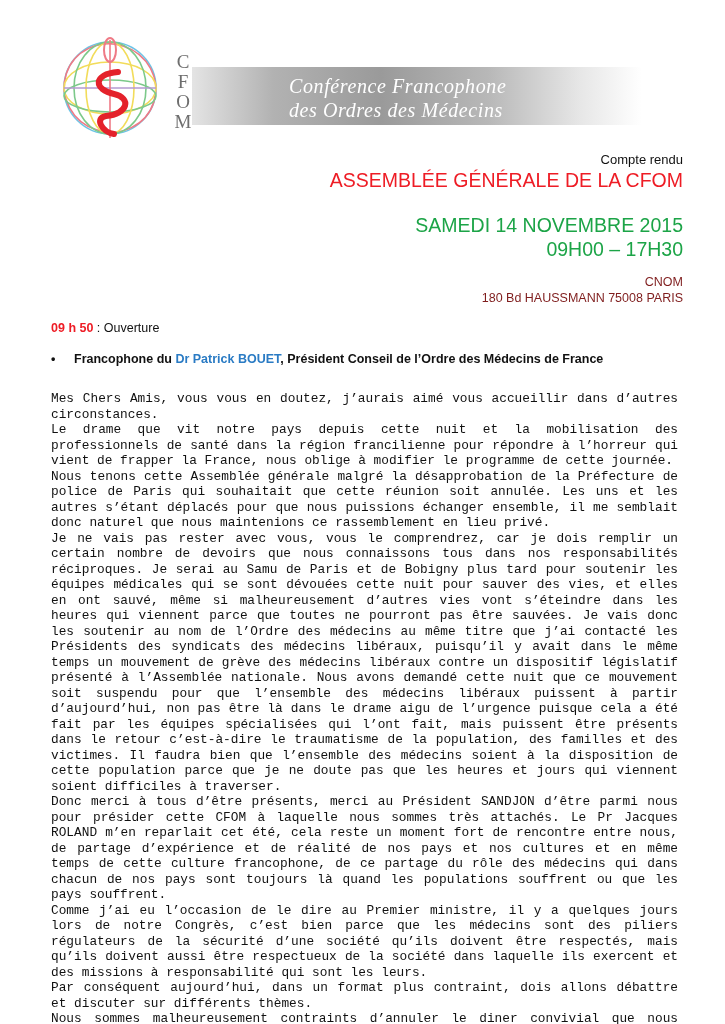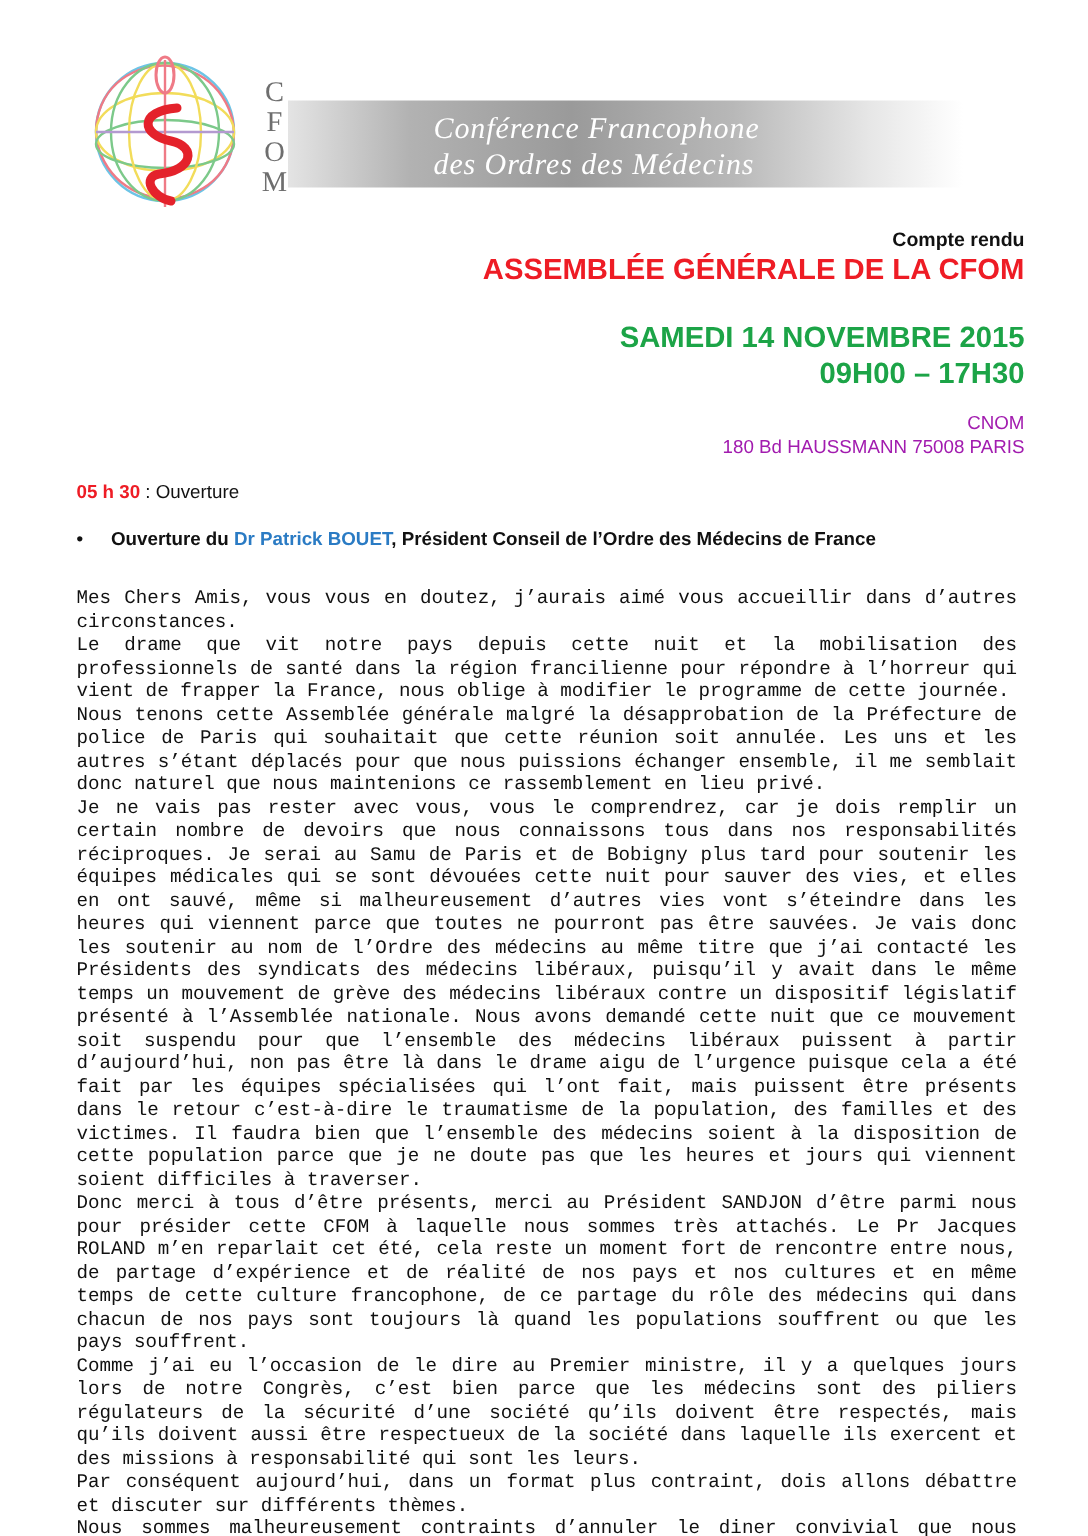--- a/index.html
+++ b/index.html
@@ -5,26 +5,26 @@
   html, body { margin: 0; padding: 0; background: #ffffff; }
   body { width: 725px; height: 1024px; position: relative; overflow: hidden; font-family: "Liberation Sans", sans-serif; color: #111; }
   .header { position: absolute; left: 0; top: 0; width: 725px; height: 145px; }
   .logo-svg { position: absolute; left: 52px; top: 36px; width: 118px; height: 104px; }
   .cfom-letters { position: absolute; left: 172px; top: 52px; width: 22px; font-family: "Liberation Serif", serif; font-size: 19px; line-height: 20px; color: #6e6e6e; text-align: center; }
   .cfom-letters span { display: block; }
   .banner { position: absolute; left: 192px; top: 67px; width: 450px; height: 58px;
     background: linear-gradient(to right, #e4e4e4 0%, #b2b2b2 18%, #9a9a9a 42%, #b8b8b8 66%, #e6e6e6 86%, #ffffff 100%); }
   .banner-text { position: absolute; left: 97px; top: 7px; font-family: "Liberation Serif", serif; color: #ffffff; font-size: 20px; line-height: 24px; letter-spacing: 0.6px; font-style: italic; }
   .banner-text span { display: block; }
-  .right-block { position: absolute; right: 42px; text-align: right; font-weight: bold; }
+  .right-block { position: absolute; right: 42px; text-align: right; font-weight: normal; }
   .compte { top: 152px; font-size: 13px; color: #111; }
   .assemblee { top: 169px; font-size: 19.5px; color: #ee1c25; }
   .date { top: 213px; font-size: 19.5px; color: #1ca447; line-height: 24px; }
   .date span { display: block; }
-  .venue { position: absolute; right: 42px; top: 274px; text-align: right; font-size: 12.5px; color: #a21caf; line-height: 16px; }
+  .venue { position: absolute; right: 42px; top: 274px; text-align: right; font-size: 12.5px; color: #7f1d1d; line-height: 16px; }
   .venue span { display: block; }
   .ouverture { position: absolute; left: 51px; top: 321px; font-size: 12.5px; }
   .ouverture .time { color: #ee1c25; font-weight: bold; }
   .allocution { position: absolute; left: 51px; top: 352px; font-size: 12.5px; font-weight: bold; }
   .allocution .bullet { display: inline-block; width: 23px; }
   .allocution .name { color: #2a7bc4; }
   .body-text { position: absolute; left: 51px; top: 391px; width: 627px; font-size: 12.8px; line-height: 15.5px; text-align: justify; font-family: Liberation Mono, monospace; }
   .body-text p { margin: 0; }
 </style>
 </head>
@@ -63,23 +63,23 @@
 <div class="right-block assemblee">ASSEMBLÉE GÉNÉRALE DE LA CFOM</div>
 <div class="right-block date">
   <span>SAMEDI 14 NOVEMBRE 2015</span>
   <span>09H00 – 17H30</span>
 </div>
 <div class="venue">
   <span>CNOM</span>
   <span>180 Bd HAUSSMANN 75008 PARIS</span>
 </div>
 
-<div class="ouverture"><span class="time">05 h 30</span><span> : </span><span>Ouverture</span></div>
+<div class="ouverture"><span class="time">09 h 50</span><span> : </span><span>Ouverture</span></div>
 
-<div class="allocution"><span class="bullet">•</span><span>Ouverture du </span><span class="name">Dr Patrick BOUET</span><span>, Président Conseil de l’Ordre des Médecins de France</span></div>
+<div class="allocution"><span class="bullet">•</span><span>Francophone du </span><span class="name">Dr Patrick BOUET</span><span>, Président Conseil de l’Ordre des Médecins de France</span></div>
 
 <div class="body-text">
   <p>Mes Chers Amis, vous vous en doutez, j’aurais aimé vous accueillir dans d’autres circonstances.</p>
   <p>Le drame que vit notre pays depuis cette nuit et la mobilisation des professionnels de santé dans la région francilienne pour répondre à l’horreur qui vient de frapper la France, nous oblige à modifier le programme de cette journée.</p>
   <p>Nous tenons cette Assemblée générale malgré la désapprobation de la Préfecture de police de Paris qui souhaitait que cette réunion soit annulée. Les uns et les autres s’étant déplacés pour que nous puissions échanger ensemble, il me semblait donc naturel que nous maintenions ce rassemblement en lieu privé.</p>
   <p>Je ne vais pas rester avec vous, vous le comprendrez, car je dois remplir un certain nombre de devoirs que nous connaissons tous dans nos responsabilités réciproques. Je serai au Samu de Paris et de Bobigny plus tard pour soutenir les équipes médicales qui se sont dévouées cette nuit pour sauver des vies, et elles en ont sauvé, même si malheureusement d’autres vies vont s’éteindre dans les heures qui viennent parce que toutes ne pourront pas être sauvées. Je vais donc les soutenir au nom de l’Ordre des médecins au même titre que j’ai contacté les Présidents des syndicats des médecins libéraux, puisqu’il y avait dans le même temps un mouvement de grève des médecins libéraux contre un dispositif législatif présenté à l’Assemblée nationale. Nous avons demandé cette nuit que ce mouvement soit suspendu pour que l’ensemble des médecins libéraux puissent à partir d’aujourd’hui, non pas être là dans le drame aigu de l’urgence puisque cela a été fait par les équipes spécialisées qui l’ont fait, mais puissent être présents dans le retour c’est-à-dire le traumatisme de la population, des familles et des victimes. Il faudra bien que l’ensemble des médecins soient à la disposition de cette population parce que je ne doute pas que les heures et jours qui viennent soient difficiles à traverser.</p>
   <p>Donc merci à tous d’être présents, merci au Président SANDJON d’être parmi nous pour présider cette CFOM à laquelle nous sommes très attachés. Le Pr Jacques ROLAND m’en reparlait cet été, cela reste un moment fort de rencontre entre nous, de partage d’expérience et de réalité de nos pays et nos cultures et en même temps de cette culture francophone, de ce partage du rôle des médecins qui dans chacun de nos pays sont toujours là quand les populations souffrent ou que les pays souffrent.</p>
   <p>Comme j’ai eu l’occasion de le dire au Premier ministre, il y a quelques jours lors de notre Congrès, c’est bien parce que les médecins sont des piliers régulateurs de la sécurité d’une société qu’ils doivent être respectés, mais qu’ils doivent aussi être respectueux de la société dans laquelle ils exercent et des missions à responsabilité qui sont les leurs.</p>
   <p>Par conséquent aujourd’hui, dans un format plus contraint, dois allons débattre et discuter sur différents thèmes.</p>
   <p>Nous sommes malheureusement contraints d’annuler le diner convivial que nous avions organisé ce soir et j’en suis désolé. Cela ne nous semblait pas possible de le maintenir. Nous en sommes tombés d’accord avec le Président SANDJON. Il paraît difficile de nous réunir dans un moment festif alors que des hommes et des femmes ont aujourd’hui perdu la vie ou sont en grande souffrance.</p>

